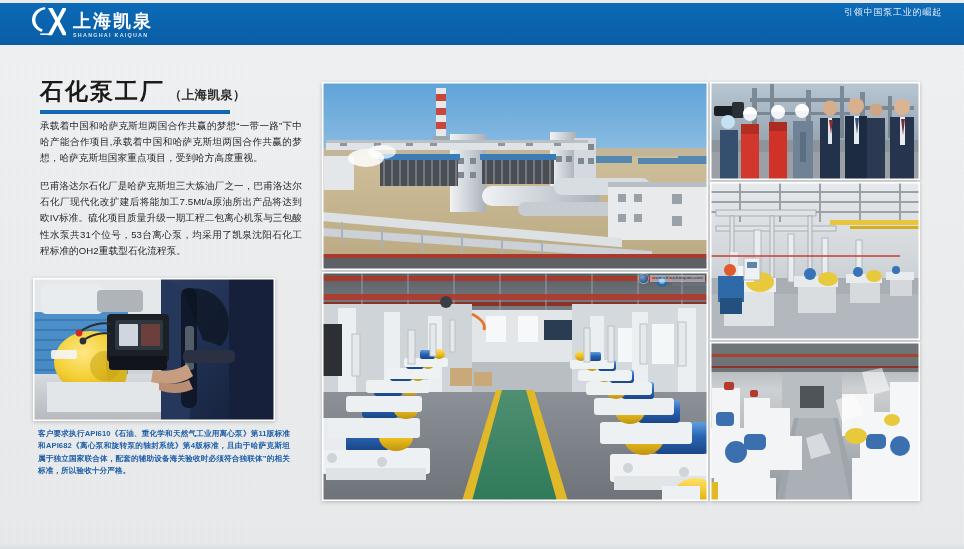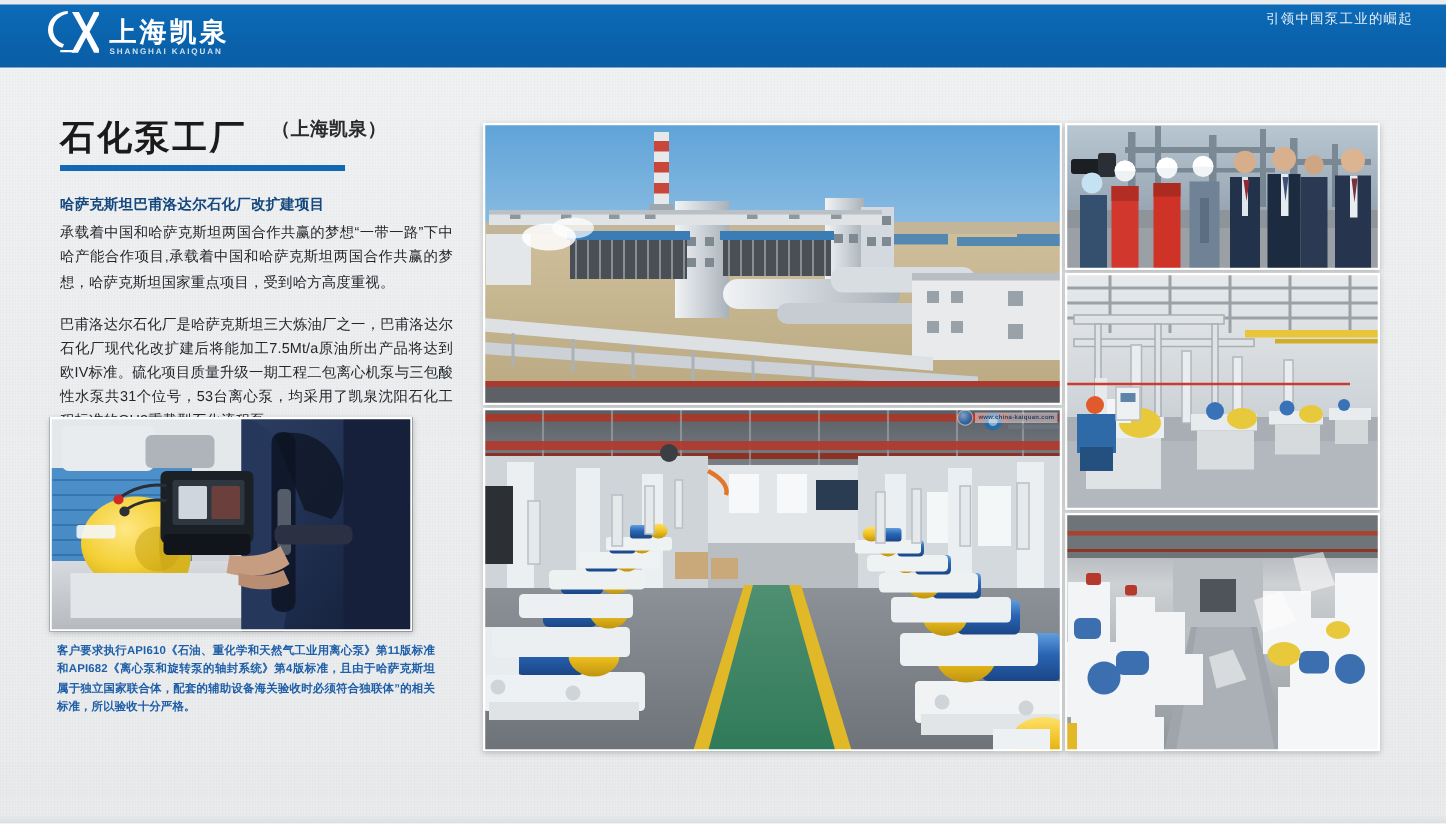--- a/index.html
+++ b/index.html
@@ -50,21 +50,21 @@
     color: #e4eef8; font-size: 9px; letter-spacing: .8px;
     white-space: nowrap;
   }
 
   
   .left-col {
     position: absolute; left: 40px; top: 78px;
     width: 262px;
   }
   .title-row {
-    display: flex; align-items: flex-start; gap: 16px;
+    display: flex; align-items: flex-end; gap: 4px;
   }
   .title-main {
     font-size: 23px; font-weight: 700; color: #1a1a1a;
     letter-spacing: 2px; line-height: 1.15;
   }
   .title-sub {
     font-size: 12.5px; font-weight: 700; color: #2b2b2b;
     letter-spacing: .3px;
   }
   .title-rule {
@@ -153,21 +153,20 @@
     <div class="tagline">引领中国泵工业的崛起</div>
   </div>
 
   <div class="left-col">
     <div class="title-row">
       <span class="title-main">石化泵工厂</span>
       <span class="title-sub">（上海凯泉）</span>
     </div>
     <div class="title-rule"></div>
 
-    <div class="body-heading">哈萨克斯坦巴甫洛达尔石化厂改扩建项目</div>
     <p class="body-para">承载着中国和哈萨克斯坦两国合作共赢的梦想“一带一路”下中哈产能合作项目,承载着中国和哈萨克斯坦两国合作共赢的梦想，哈萨克斯坦国家重点项目，受到哈方高度重视。</p>
     <p class="body-para second">巴甫洛达尔石化厂是哈萨克斯坦三大炼油厂之一，巴甫洛达尔石化厂现代化改扩建后将能加工7.5Mt/a原油所出产品将达到欧IV标准。硫化项目质量升级一期工程二包离心机泵与三包酸性水泵共31个位号，53台离心泵，均采用了凯泉沈阳石化工程标准的OH2重载型石化流程泵。</p>
   </div>
 
   <div class="left-photo shadow-soft">
     <svg viewBox="0 0 242 143" width="242" height="143" preserveAspectRatio="none">
       <defs>
         <linearGradient id="gFloor" x1="0" y1="0" x2="0" y2="1">
           <stop offset="0%" stop-color="#d7dade"></stop>
             <stop offset="100%" stop-color="#b5b9bd"></stop>

